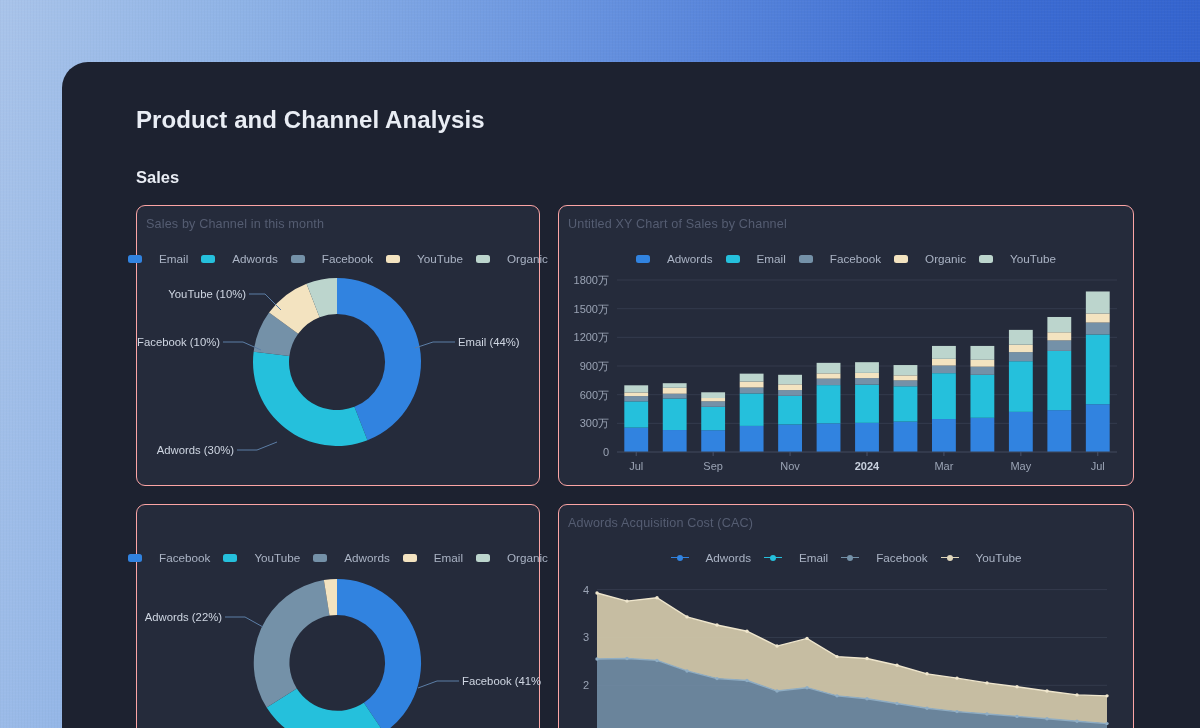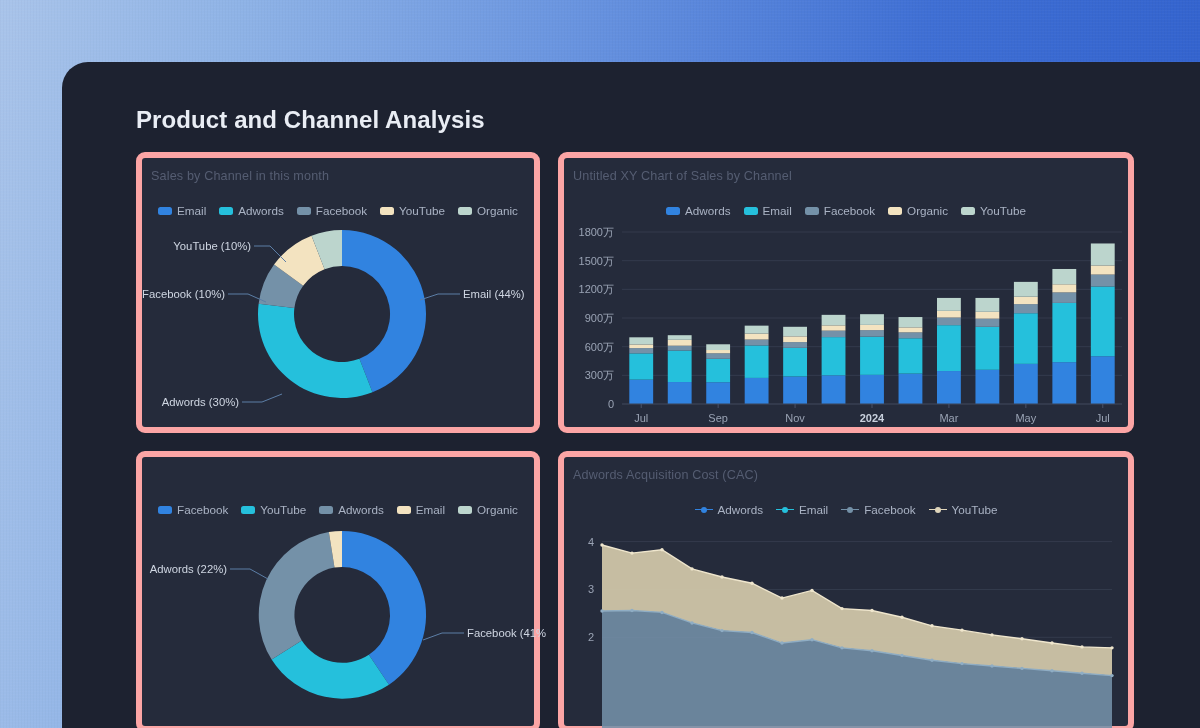--- a/index.html
+++ b/index.html
@@ -21,55 +21,56 @@
     background: #1d2230;
     border-top-left-radius: 26px;
     overflow: hidden;
   }
   .inner { padding: 44px 0 0 74px; }
   .page-title { font-size: 24px; font-weight: bold; color: #e9edf4; letter-spacing: .1px; }
   .section-title { font-size: 16.5px; font-weight: bold; color: #e9edf4; margin-top: 34px; }
   .grid { display: flex; gap: 18px; margin-top: 18px; }
   .card {
     background: #252b3b;
-    border: 6px solid #fca5a5;
+    border: 1px solid #fca5a5;
     border-radius: 9px;
     position: relative;
   }
   .card.left  { width: 404px; height: 281px; }
   .card.right { width: 576px; height: 281px; padding-left: 41px; }
   .card-title {
     position: absolute; left: 9px; top: 11px;
     font-size: 12.6px; color: #555d72; letter-spacing: .15px;
   }
   .legend {
     position: absolute; top: 46px; left: 0; right: 0;
     display: flex; justify-content: center; align-items: center; gap: 13px;
     font-size: 11.7px; color: #aab3c4;
   }
-  .legend .item { display: flex; align-items: center; gap: 5px; white-space: nowrap; }
+  .legend .item { display: flex; align-items: center; gap: 17px; white-space: nowrap; }
   .sw { width: 14px; height: 8px; border-radius: 2.5px; display: block; }
   .lsw { width: 18px; height: 8px; position: relative; }
   .lsw::before { content:""; position:absolute; left:0; right:0; top:3.3px; height:1.6px; background: currentColor; }
   .lsw::after { content:""; position:absolute; left:6px; top:1px; width:6px; height:6px; border-radius:50%; background: currentColor; }
   svg { display: block; }
   .dlabel { font-size: 11.3px; fill: #cfd6e2; font-family: "Liberation Sans", sans-serif; }
   .axlabel { font-size: 11px; fill: #9aa3b4; font-family: "Liberation Sans", sans-serif; }
   .axlabel.bold { font-weight: bold; fill: #c9d1de; }
 </style>
 </head>
 <body>
 
 <div id="noise"></div>
 
 <div id="app">
   <div class="inner">
 
     <div class="page-title">Product and Channel Analysis</div>
 
+    <div class="section-title">Sales</div>
 
     <div class="grid">
 
       <div class="card left">
         <div class="card-title">Sales by Channel in this month</div>
         <div class="legend" id="lg-sd">
             <div class="item">
               <span class="sw" style="background: rgb(49, 131, 224);"></span>
               <span>Email</span>
             </div>

